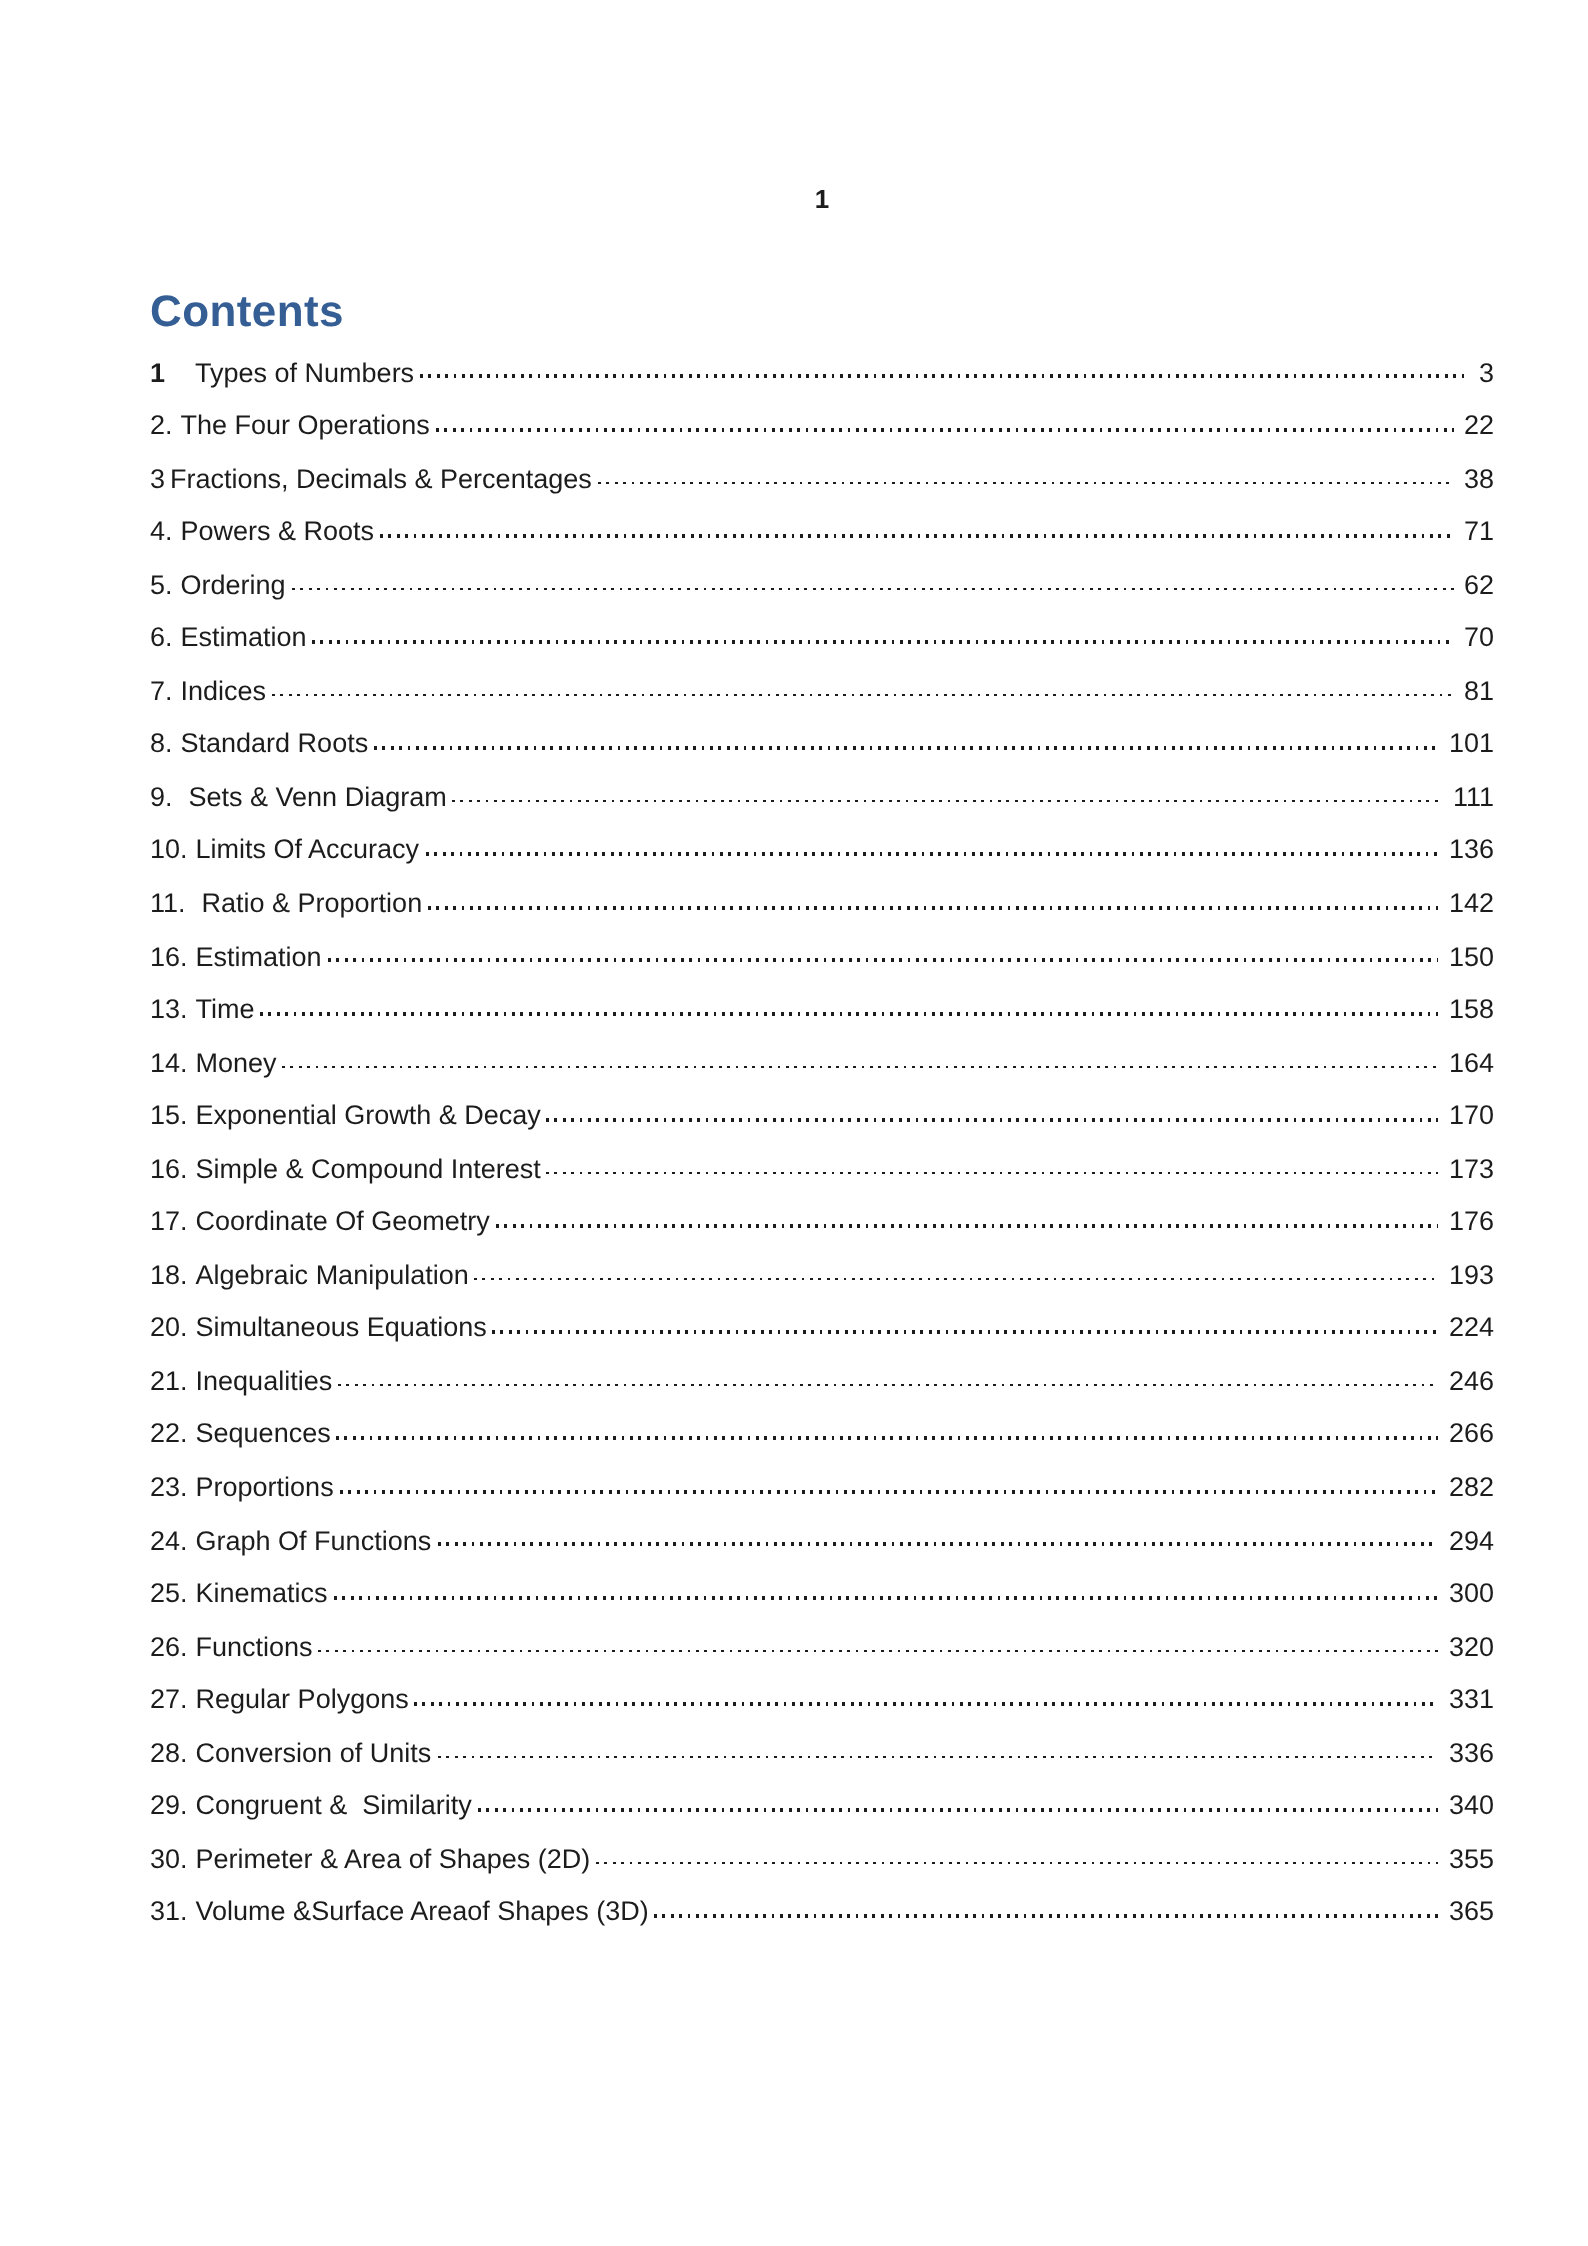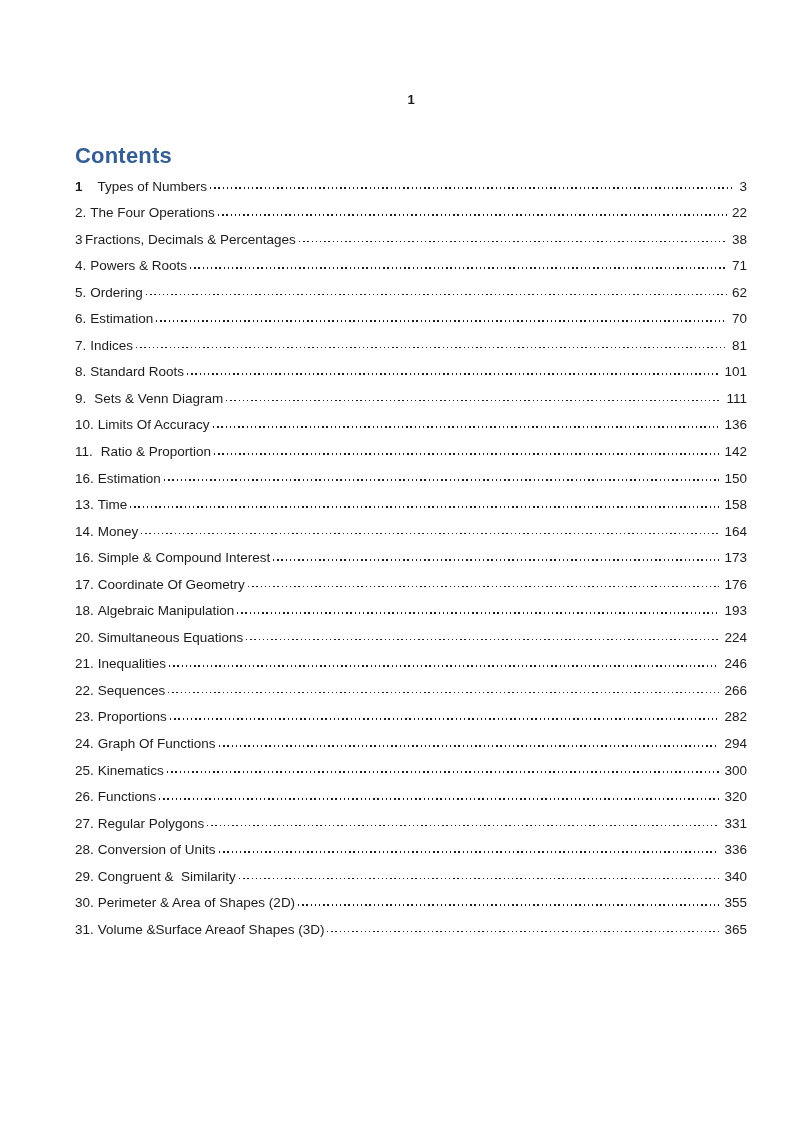--- a/index.html
+++ b/index.html
@@ -187,20 +187,26 @@
     <span class="toc-page">158</span>
   </div>
 
   <div class="toc-row">
     <span class="toc-num">14.</span>
     <span class="toc-title">Money</span>
     <span class="toc-leader"></span>
     <span class="toc-page">164</span>
   </div>
 
+  <div class="toc-row">
+    <span class="toc-num">15.</span>
+    <span class="toc-title">Exponential Growth &amp; Decay</span>
+    <span class="toc-leader"></span>
+    <span class="toc-page">170</span>
+  </div>
 
   <div class="toc-row">
     <span class="toc-num">16.</span>
     <span class="toc-title">Simple &amp; Compound Interest</span>
     <span class="toc-leader"></span>
     <span class="toc-page">173</span>
   </div>
 
   <div class="toc-row">
     <span class="toc-num">17.</span>

